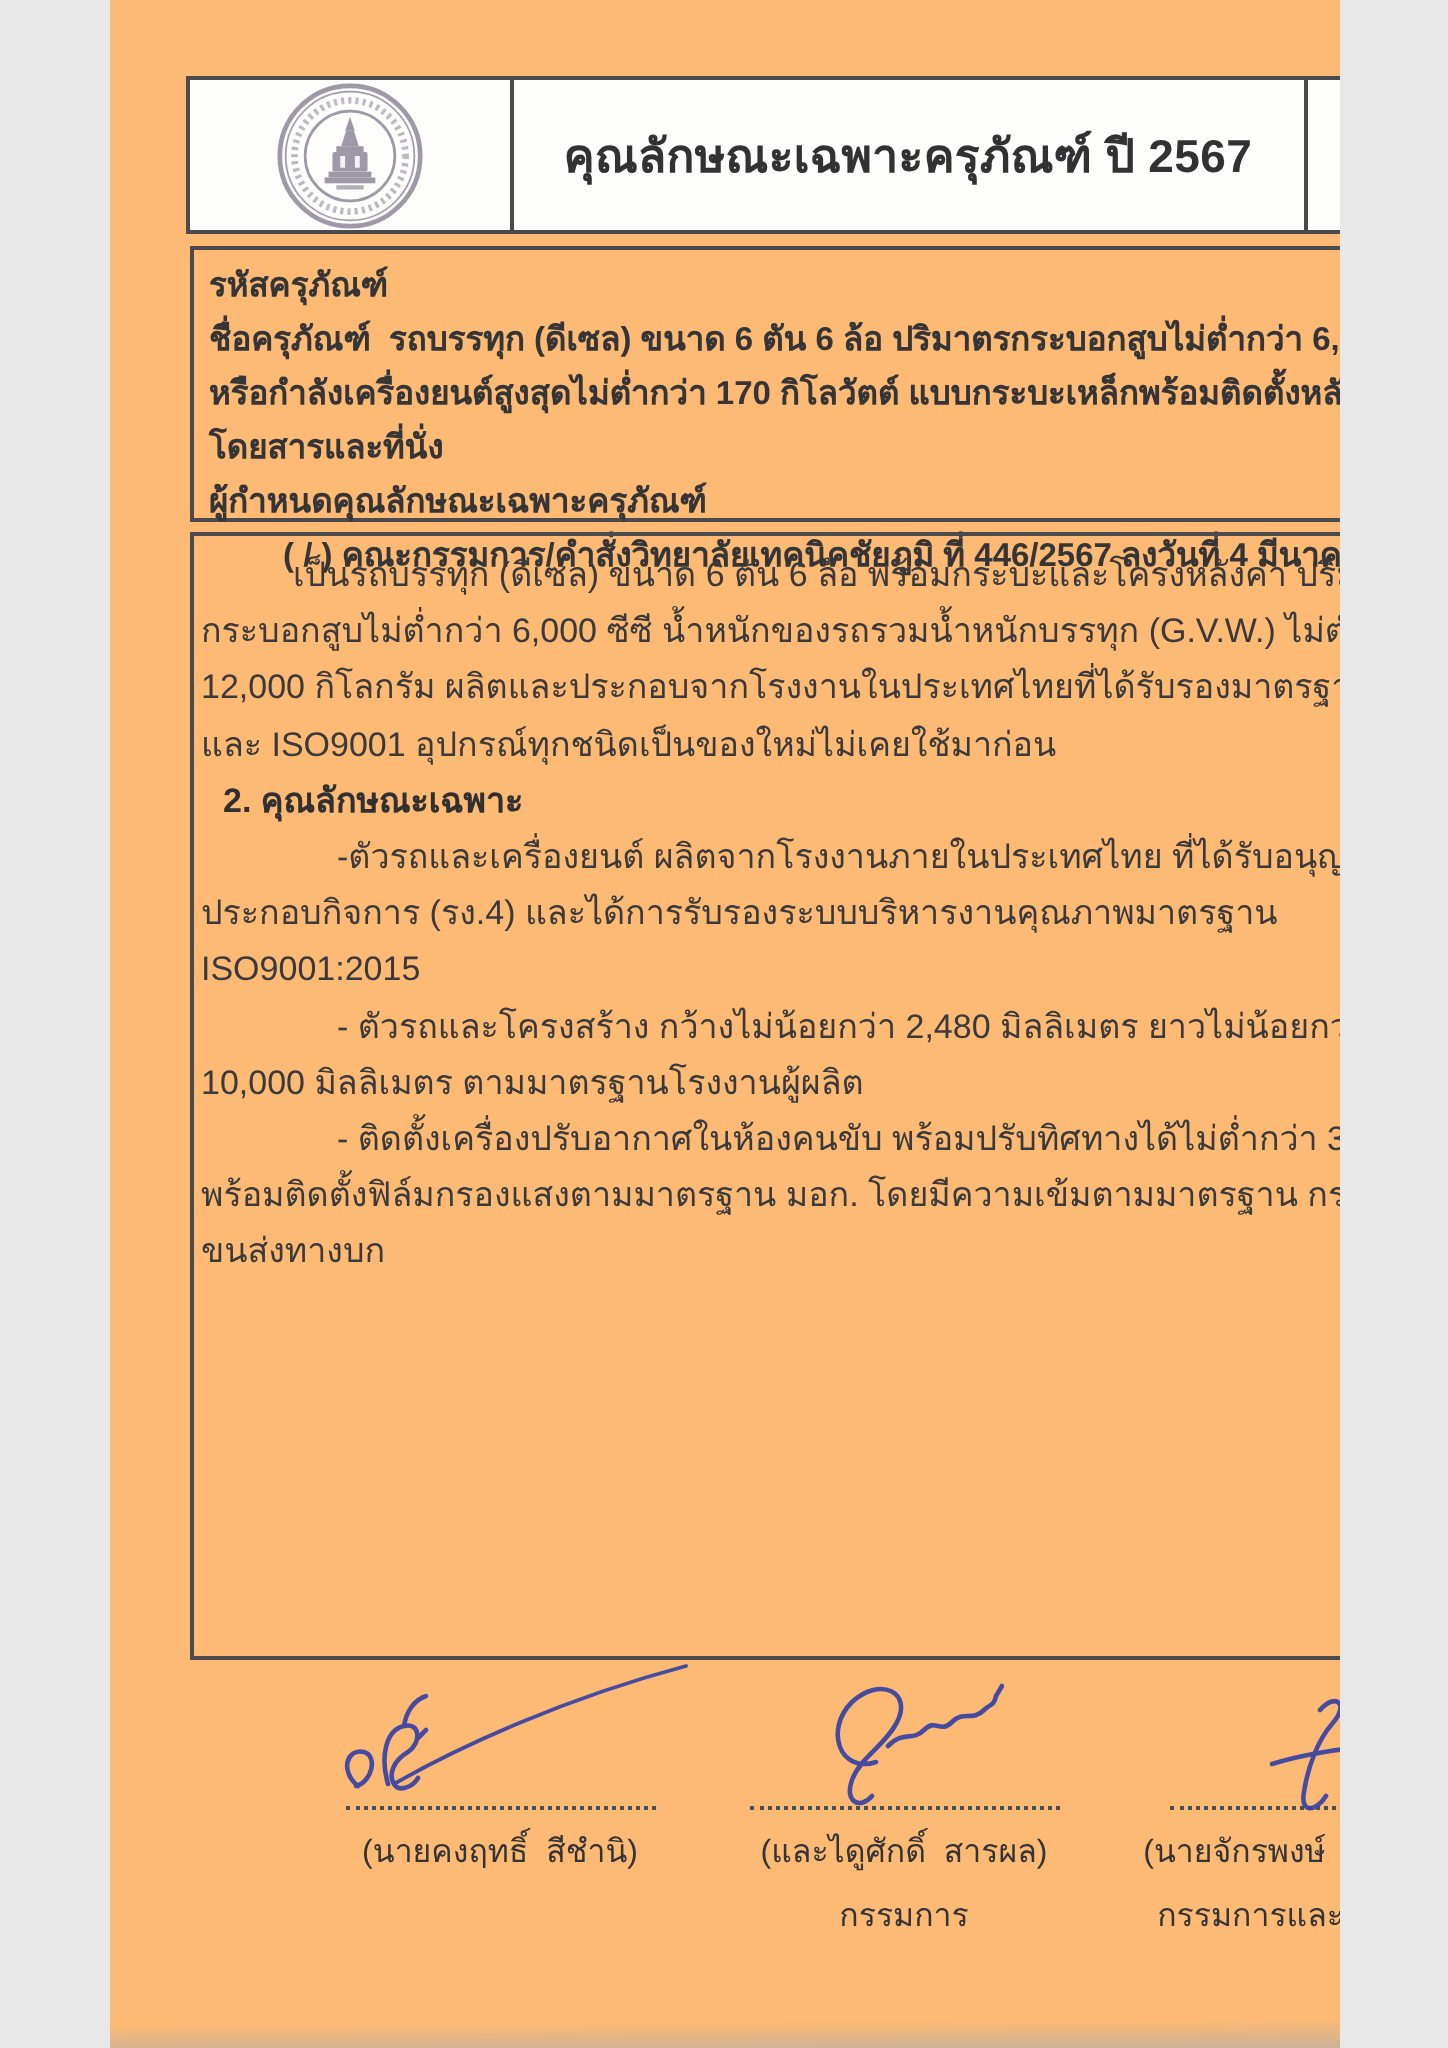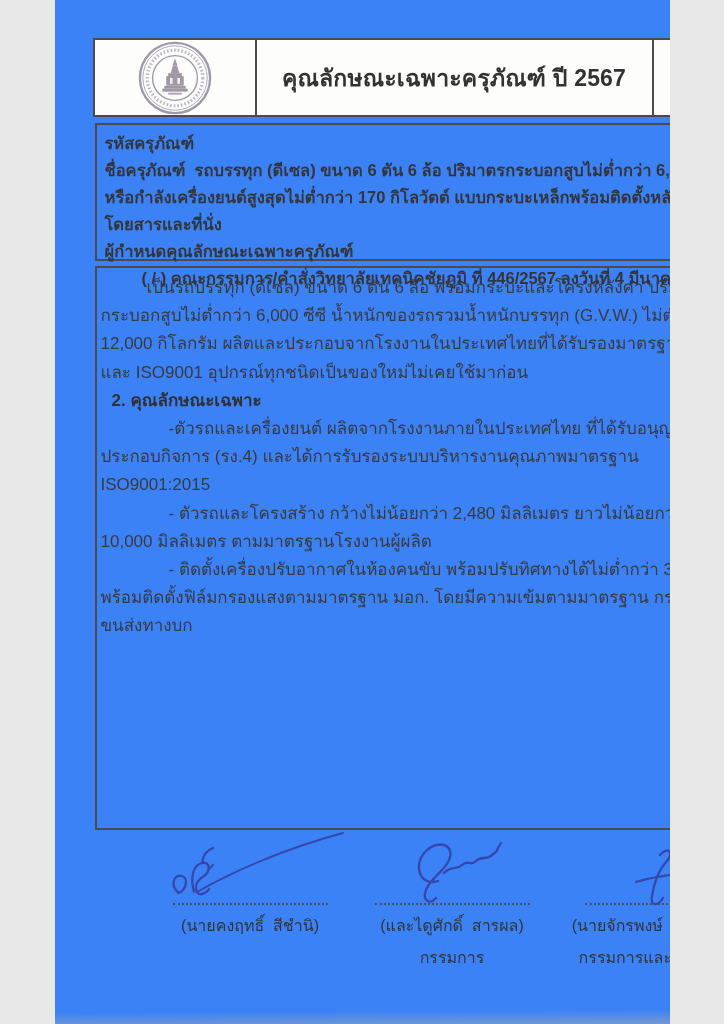--- a/index.html
+++ b/index.html
@@ -1,18 +1,18 @@
 <!DOCTYPE html>
 <html><head>
 <meta charset="utf-8">
 <style>
   html,body{margin:0;padding:0;background:#e8e8e8;}
   .page{
     position:relative;width:615px;height:1024px;margin:0 auto;
-    background:#3b82f6;overflow:hidden;
+    background:#fdba74;overflow:hidden;
     font-family:"Liberation Sans","DejaVu Sans",sans-serif;
     color:#3a3a3c;
   }
   
   .hdr{
     position:absolute;left:38px;top:38px;width:663px;height:79px;
     display:flex;border:2px solid #4b4b4d;box-sizing:border-box;
     background:#fdfdfc;
   }
   .hdr-cell{display:flex;align-items:center;justify-content:center;box-sizing:border-box;}

